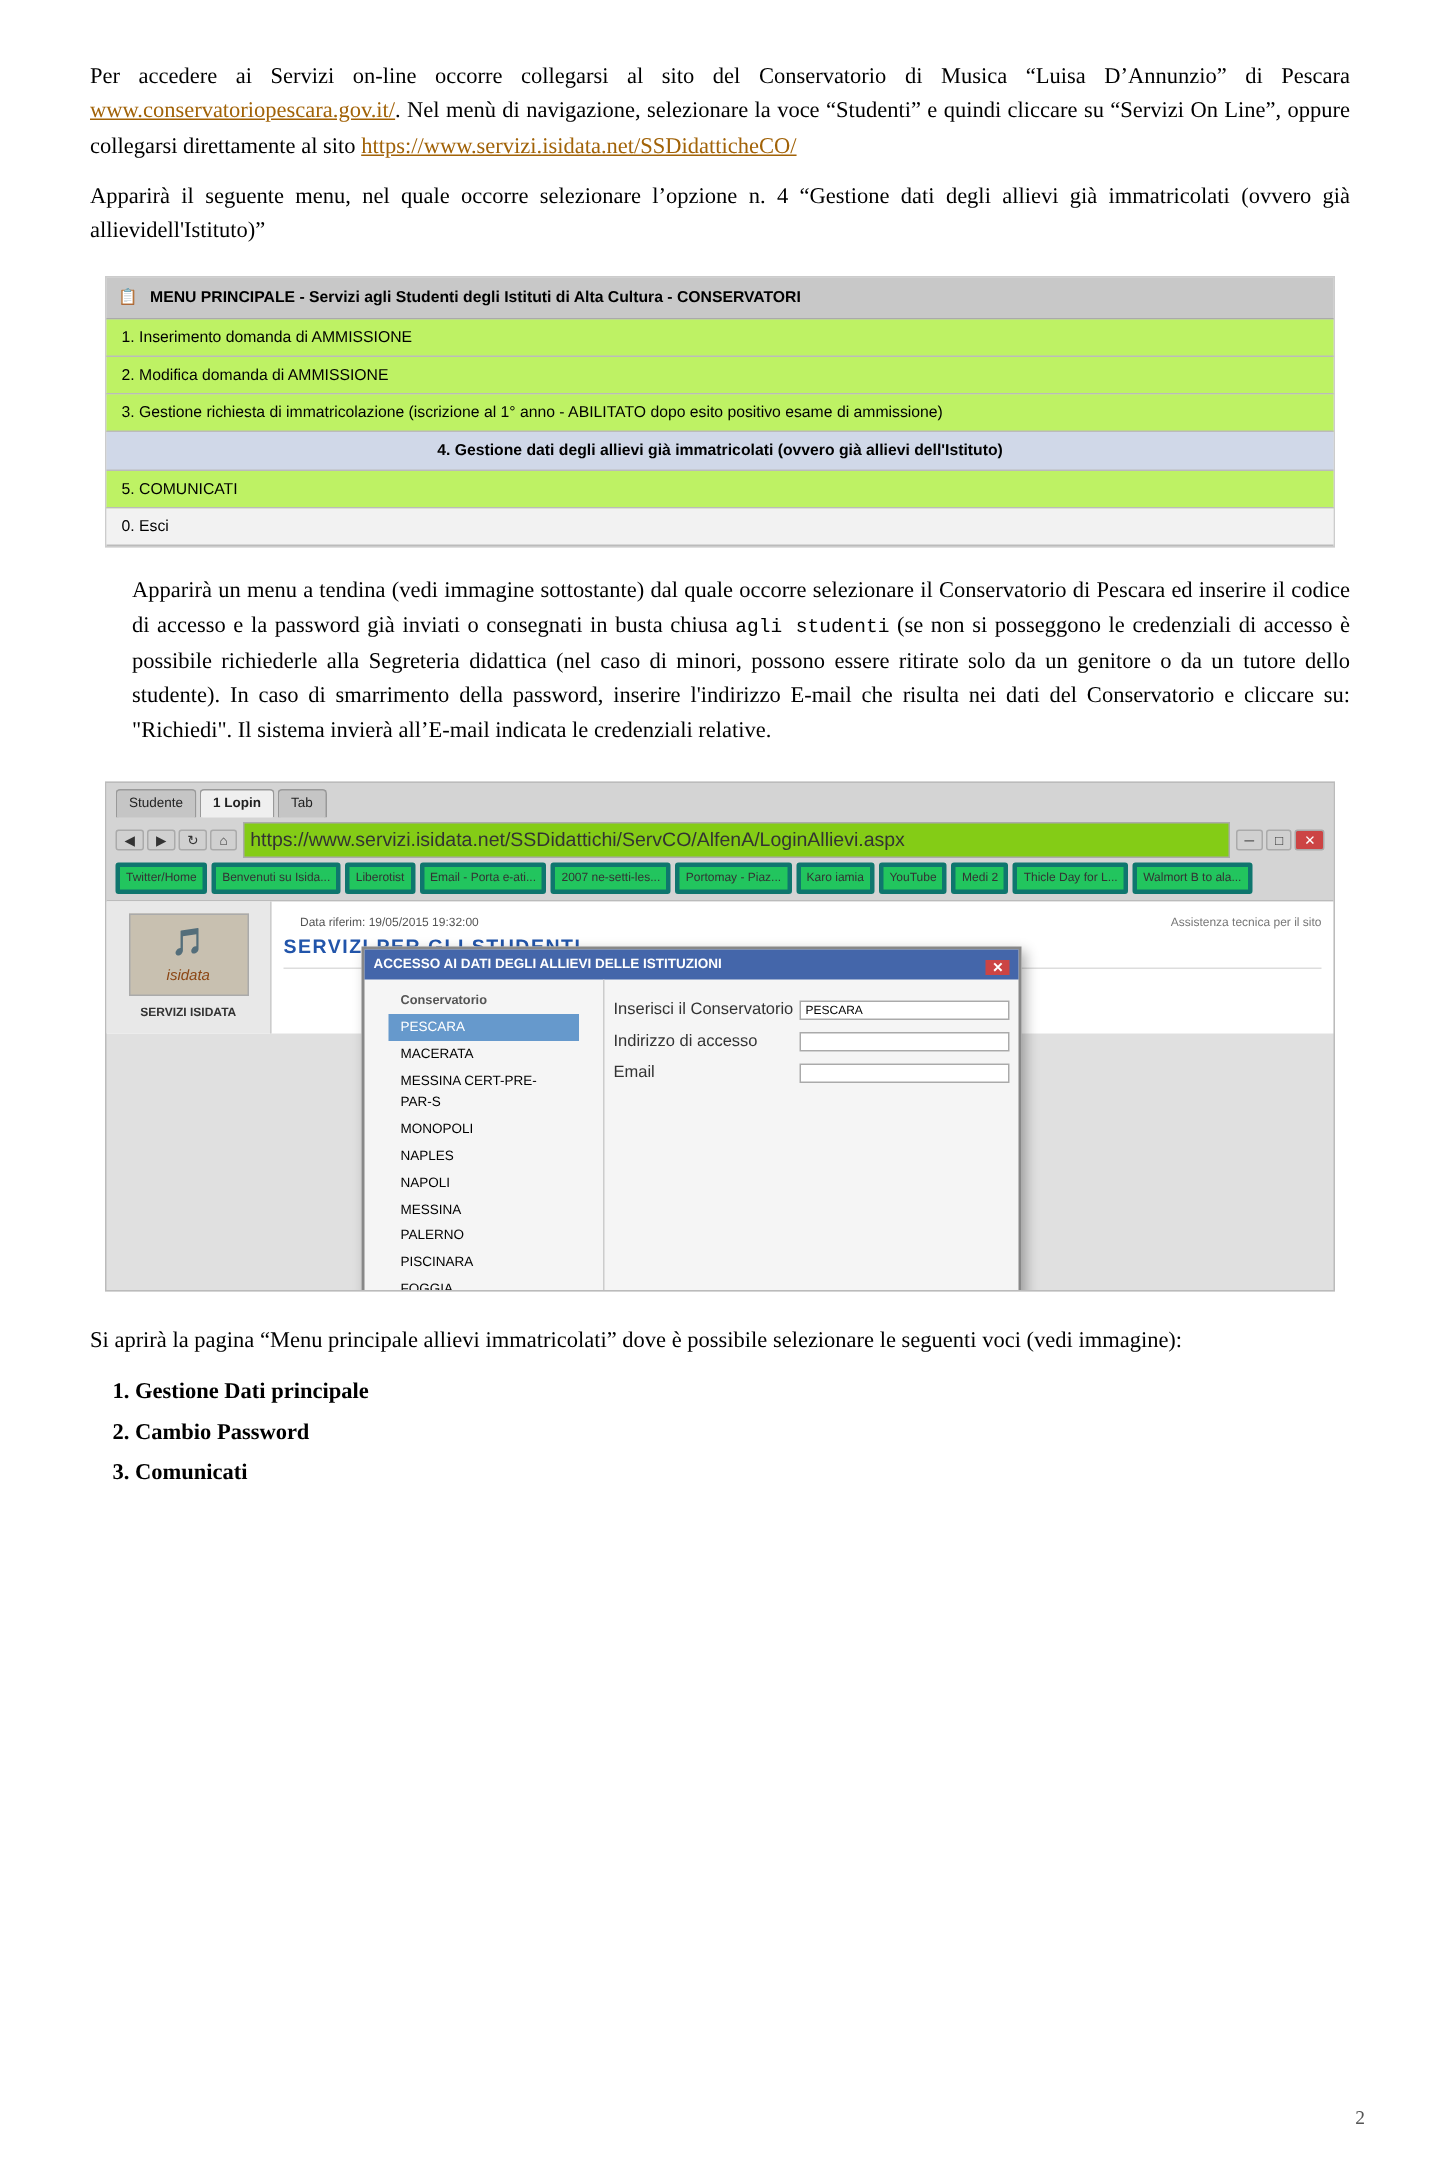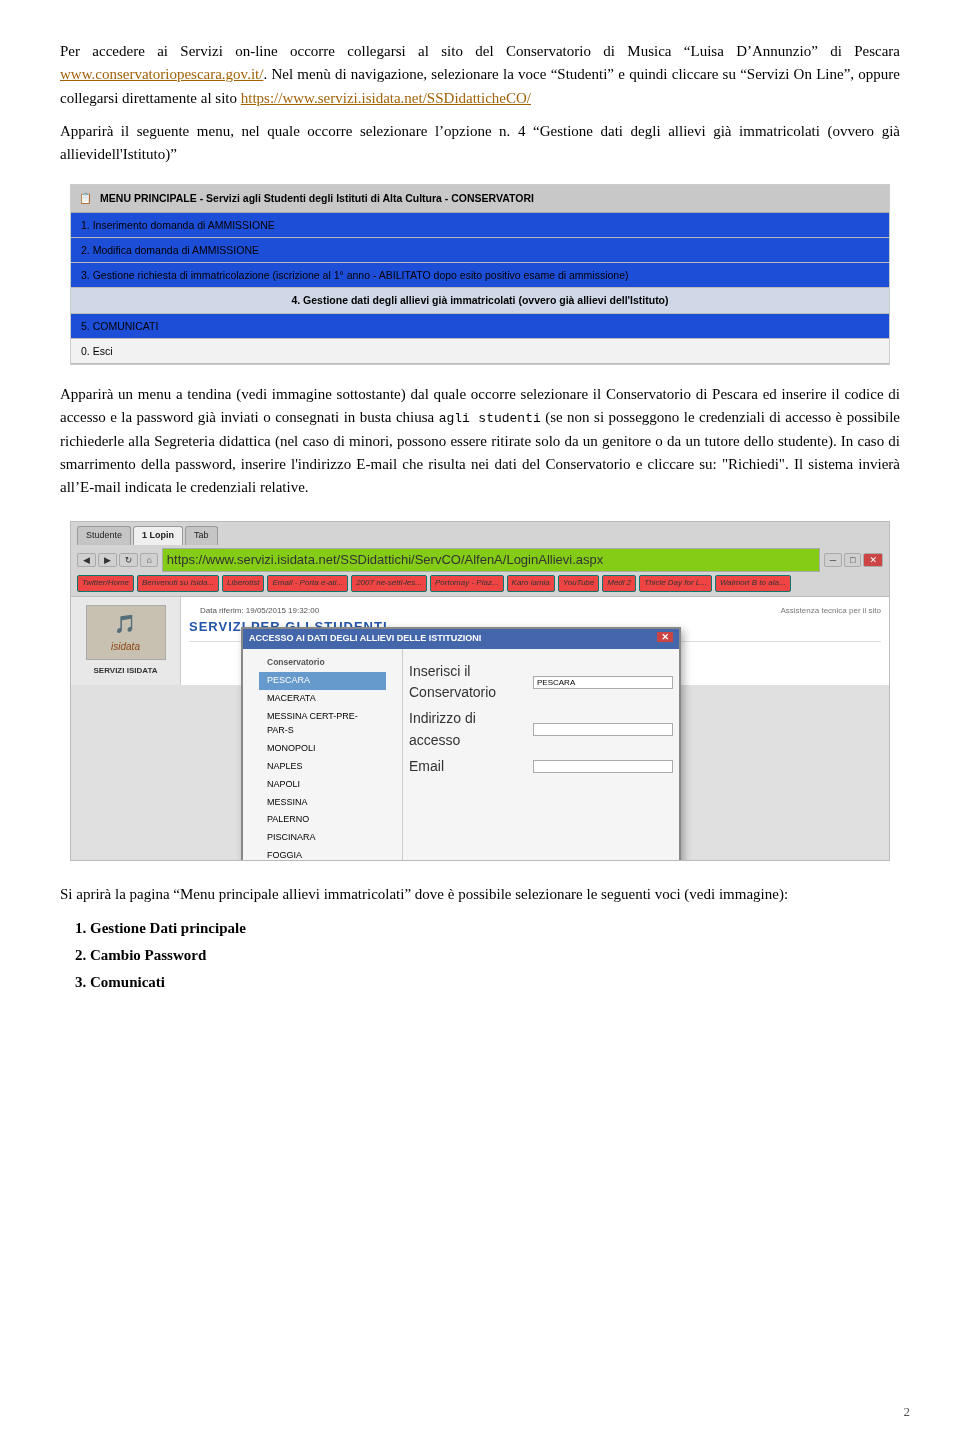--- a/index.html
+++ b/index.html
@@ -38,35 +38,36 @@
       font-weight: bold;
       font-size: 10.5px;
       color: #000;
       display: flex;
       align-items: center;
       gap: 8px;
     }
     .menu-item {
       padding: 4px 10px;
       border-bottom: 1px solid #bbb;
-      background: #1d4ed8;
+      background: #bef264;
       font-size: 10.5px;
       color: #000;
     }
     .menu-item.highlighted {
       background: #d0d8e8;
       font-weight: bold;
       text-align: center;
     }
     .menu-item.exit {
       background: #f2f2f2;
     }
     .after-menu-para {
       text-align: justify;
       margin-bottom: 14px;
+      margin-left: 28px;
     }
     .screenshot-box {
       border: 1px solid #bbb;
       background: #e0e0e0;
       margin: 22px auto;
       width: 100%;
       max-width: 820px;
       min-height: 340px;
       position: relative;
       overflow: hidden;
@@ -124,26 +125,25 @@
       color: #333;
     }
     .browser-toolbar-row {
       display: flex;
       align-items: center;
       gap: 3px;
       flex-wrap: wrap;
     }
     .browser-toolbar-btn {
       font-size: 8px;
-      background: #ef4444;
-      border: 1px solid #0f766e;
+      background: #22c55e;
+      border: 3px solid #0f766e;
       padding: 1px 4px;
       border-radius: 2px;
       color: #333;
-      font-style: italic;
     }
     .page-content-area {
       display: flex;
       background: #fff;
     }
     .page-sidebar {
       width: 110px;
       background: #e8e8e8;
       border-right: 1px solid #ccc;
       padding: 8px 6px;
@@ -213,21 +213,21 @@
       z-index: 10;
     }
     .modal-title-bar {
       background: #4466aa;
       color: #fff;
       padding: 3px 6px;
       font-size: 9px;
       font-weight: bold;
       display: flex;
       justify-content: space-between;
-      align-items: flex-start;
+      align-items: flex-end;
     }
     .modal-close-btn {
       background: #cc4444;
       color: #fff;
       border: none;
       font-size: 9px;
       padding: 0 4px;
       cursor: pointer;
       font-weight: bold;
     }
@@ -259,21 +259,21 @@
       flex-direction: column;
       gap: 4px;
       margin-top: 8px;
     }
     .modal-action-row {
       display: flex;
       align-items: center;
       gap: 4px;
     }
     .modal-action-label {
-      font-size: 14px;
+      font-size: 11px;
       color: #333;
       width: 120px;
     }
     .modal-action-input {
       border: 1px solid #aaa;
       padding: 1px 3px;
       font-size: 8px;
       flex: 1;
     }
     .bottom-paragraph {

